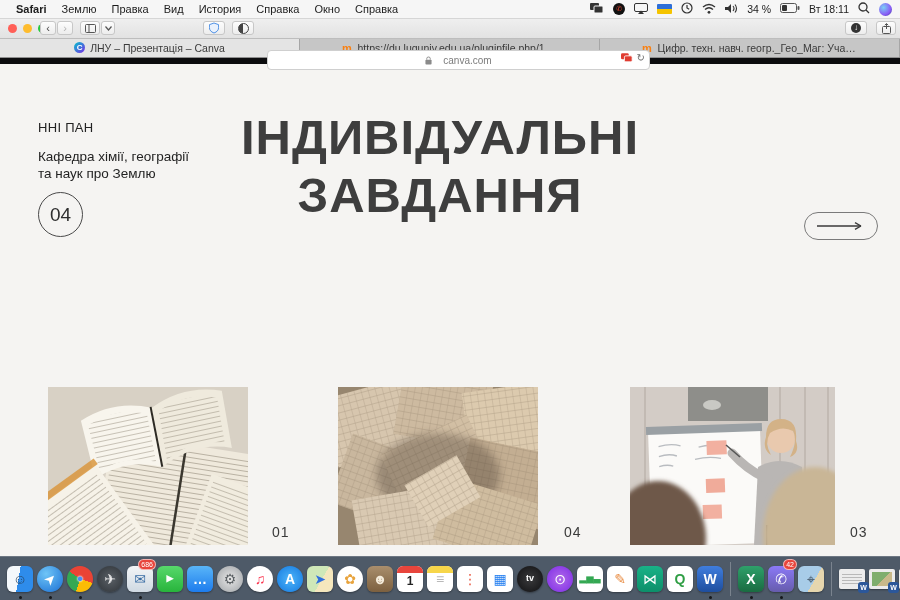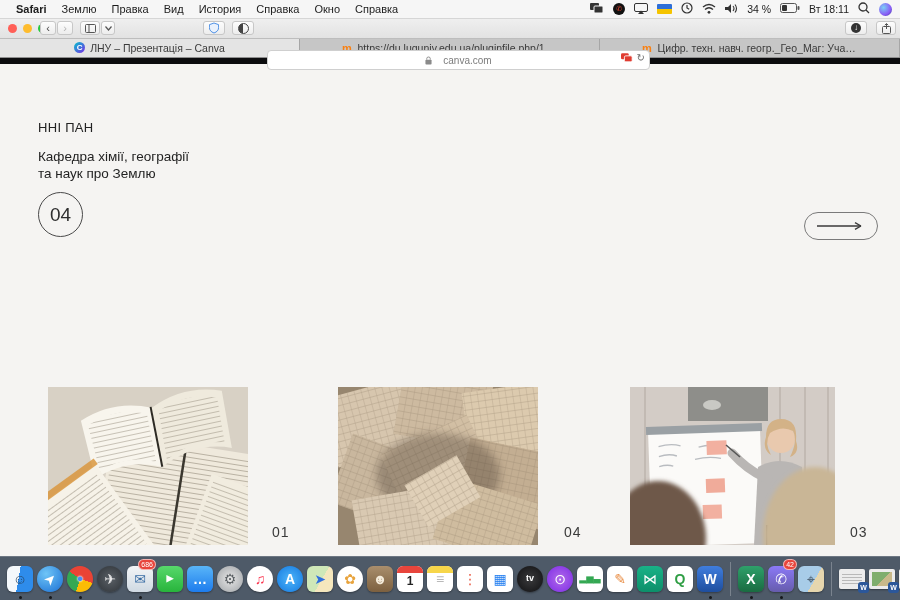--- a/index.html
+++ b/index.html
@@ -240,20 +240,24 @@
 </div>
 
 <div class="strip"></div>
 
 <main class="content">
   <div class="org">ННІ ПАН</div>
   <div class="dept">Кафедра хімії, географії та наук про Землю</div>
   <div class="num-circle">
     <span>04</span>
   </div>
+  <h1 class="title">
+    <span>ІНДИВІДУАЛЬНІ</span><br>
+    <span>ЗАВДАННЯ</span>
+  </h1>
   <button class="next">
     <svg width="48" height="10" viewBox="0 0 48 10">
       <line x1="0" y1="5" x2="44" y2="5" stroke="#3a3a3a" stroke-width="1.4"></line>
       <path d="M44 5 L38 1.6 M44 5 L38 8.4" fill="none" stroke="#3a3a3a" stroke-width="1.4"></path>
     </svg>
   </button>
 
   <figure class="fig f1">
     <svg viewBox="0 0 200 158" preserveAspectRatio="none">
       <defs>

